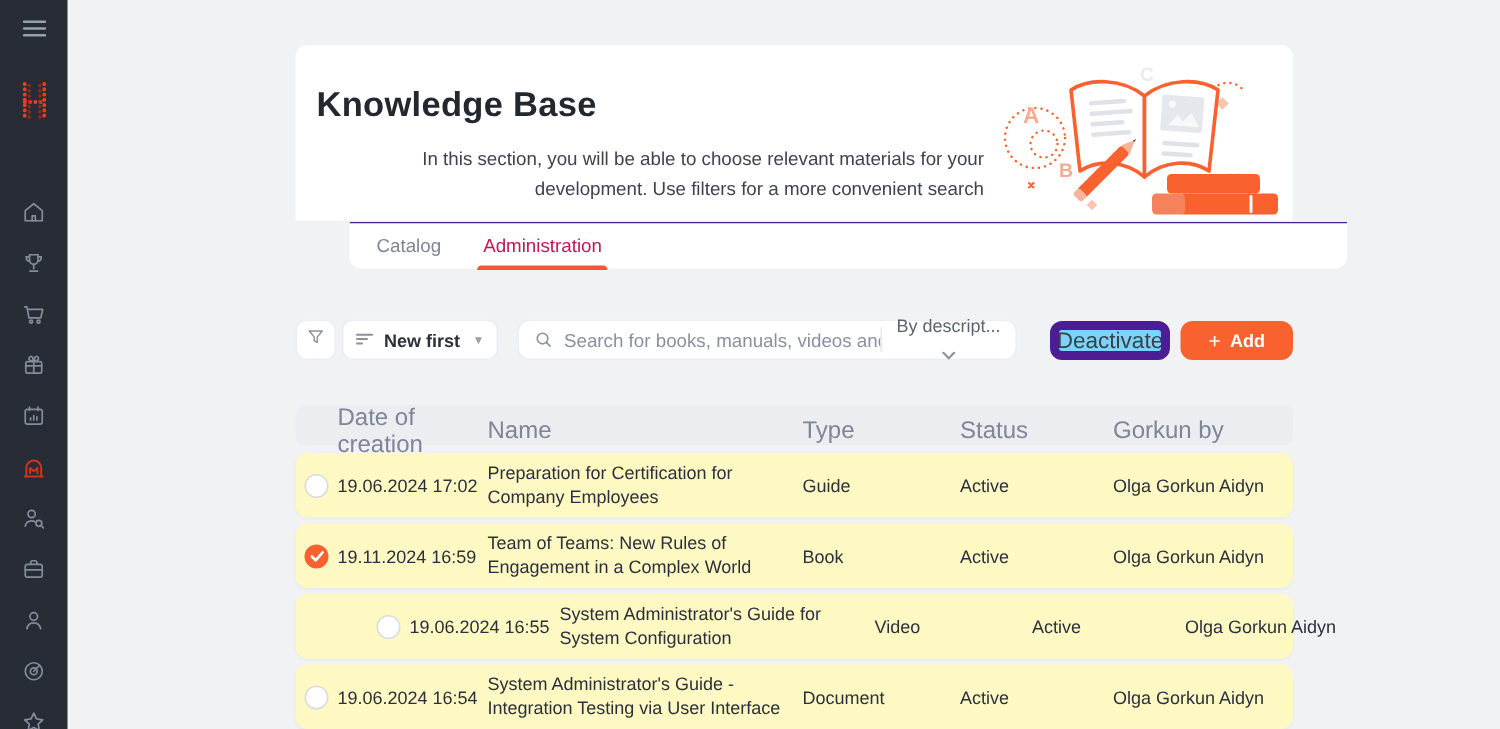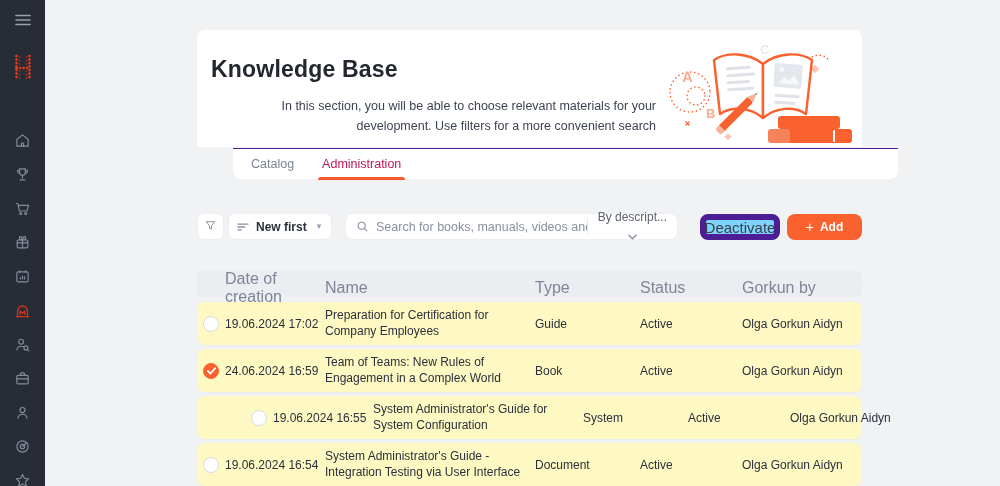--- a/index.html
+++ b/index.html
@@ -291,33 +291,33 @@
           <div class="td">Olga Gorkun Aidyn</div>
         </div>
         <div class="trow grid-cols" style="top: 349px;">
           <div class="cb-wrap">
             <span class="cb checked">
               <svg width="9" height="8" viewBox="0 0 10 8" fill="none" stroke="#fff" stroke-width="2" stroke-linecap="round" stroke-linejoin="round">
                 <path d="M1 4l2.8 2.8L9 1"></path>
               </svg>
             </span>
           </div>
-          <div class="td">24.06.2024 16:59</div>
+          <div class="td">19.11.2024 16:59</div>
           <div class="td name">Team of Teams: New Rules of Engagement in a Complex World</div>
           <div class="td">Book</div>
           <div class="td">Active</div>
           <div class="td">Olga Gorkun Aidyn</div>
         </div>
         <div class="trow grid-cols" style="top: 396px; padding-left: 48px;">
           <div class="cb-wrap">
             <span class="cb"></span>
           </div>
           <div class="td">19.06.2024 16:55</div>
           <div class="td name">System Administrator's Guide for System Configuration</div>
-          <div class="td">System</div>
+          <div class="td">Video</div>
           <div class="td">Active</div>
           <div class="td">Olga Gorkun Aidyn</div>
         </div>
         <div class="trow grid-cols" style="top: 443px;">
           <div class="cb-wrap">
             <span class="cb"></span>
           </div>
           <div class="td">19.06.2024 16:54</div>
           <div class="td name">System Administrator's Guide - Integration Testing via User Interface</div>
           <div class="td">Document</div>

